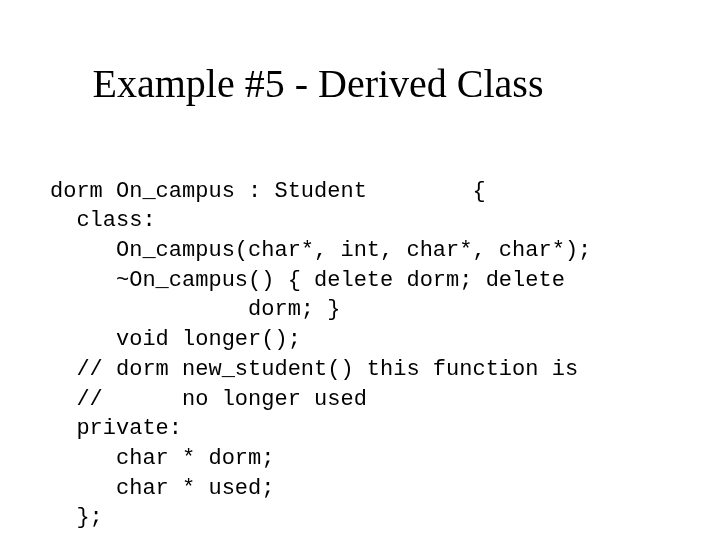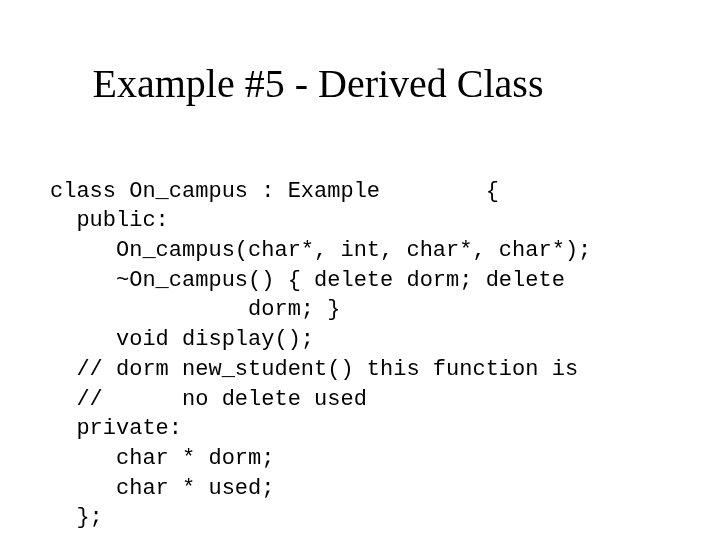--- a/index.html
+++ b/index.html
@@ -30,25 +30,25 @@
     white-space: pre;
     text-align: left;
   }
 </style>
 </head>
 <body>
 
 <div class="slide">
   <h1 class="title">Example #5 - Derived Class</h1>
   <div class="code">
-<span>class On_campus : Example        {</span>
-<span>  public:</span>
+<span>dorm On_campus : Student        {</span>
+<span>  class:</span>
 <span>     On_campus(char*, int, char*, char*);</span>
 <span>     ~On_campus() { delete dorm; delete</span>
 <span>               dorm; }</span>
-<span>     void display();</span>
+<span>     void longer();</span>
 <span>  // dorm new_student() this function is</span>
-<span>  //      no delete used</span>
+<span>  //      no longer used</span>
 <span>  private:</span>
 <span>     char * dorm;</span>
 <span>     char * used;</span>
 <span>  };</span></div>
 </div>
 
 </body></html>

